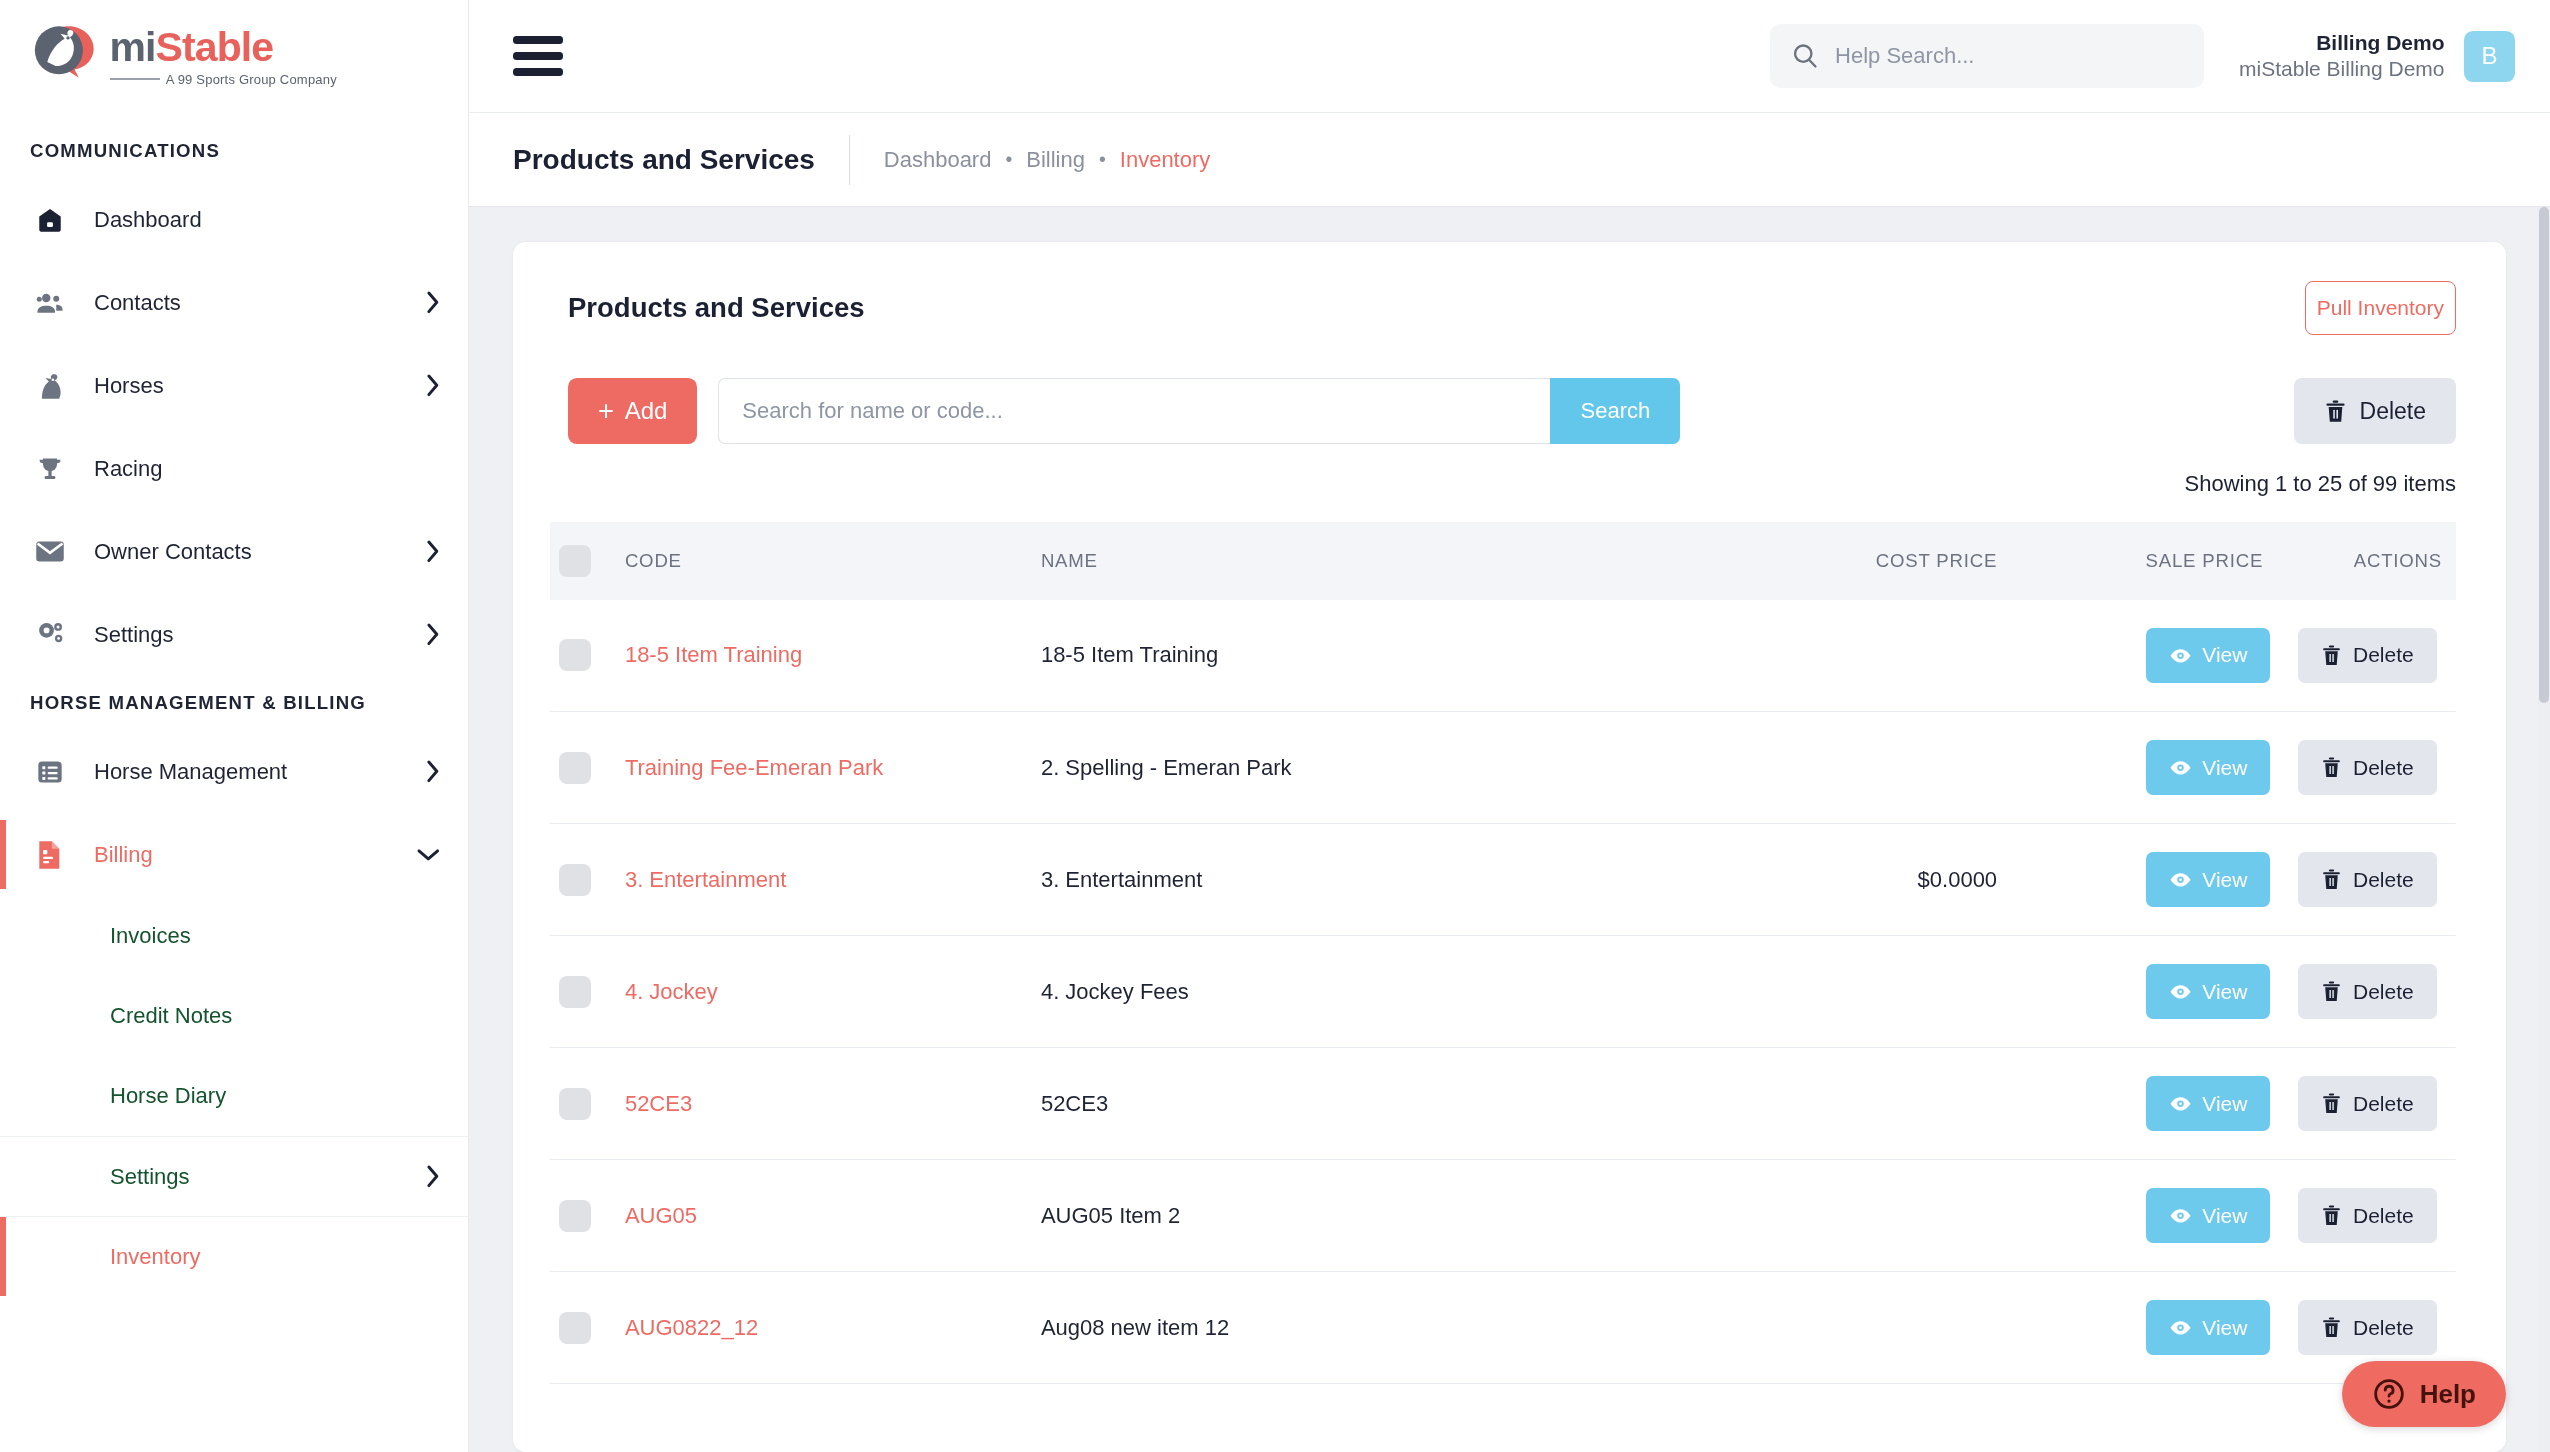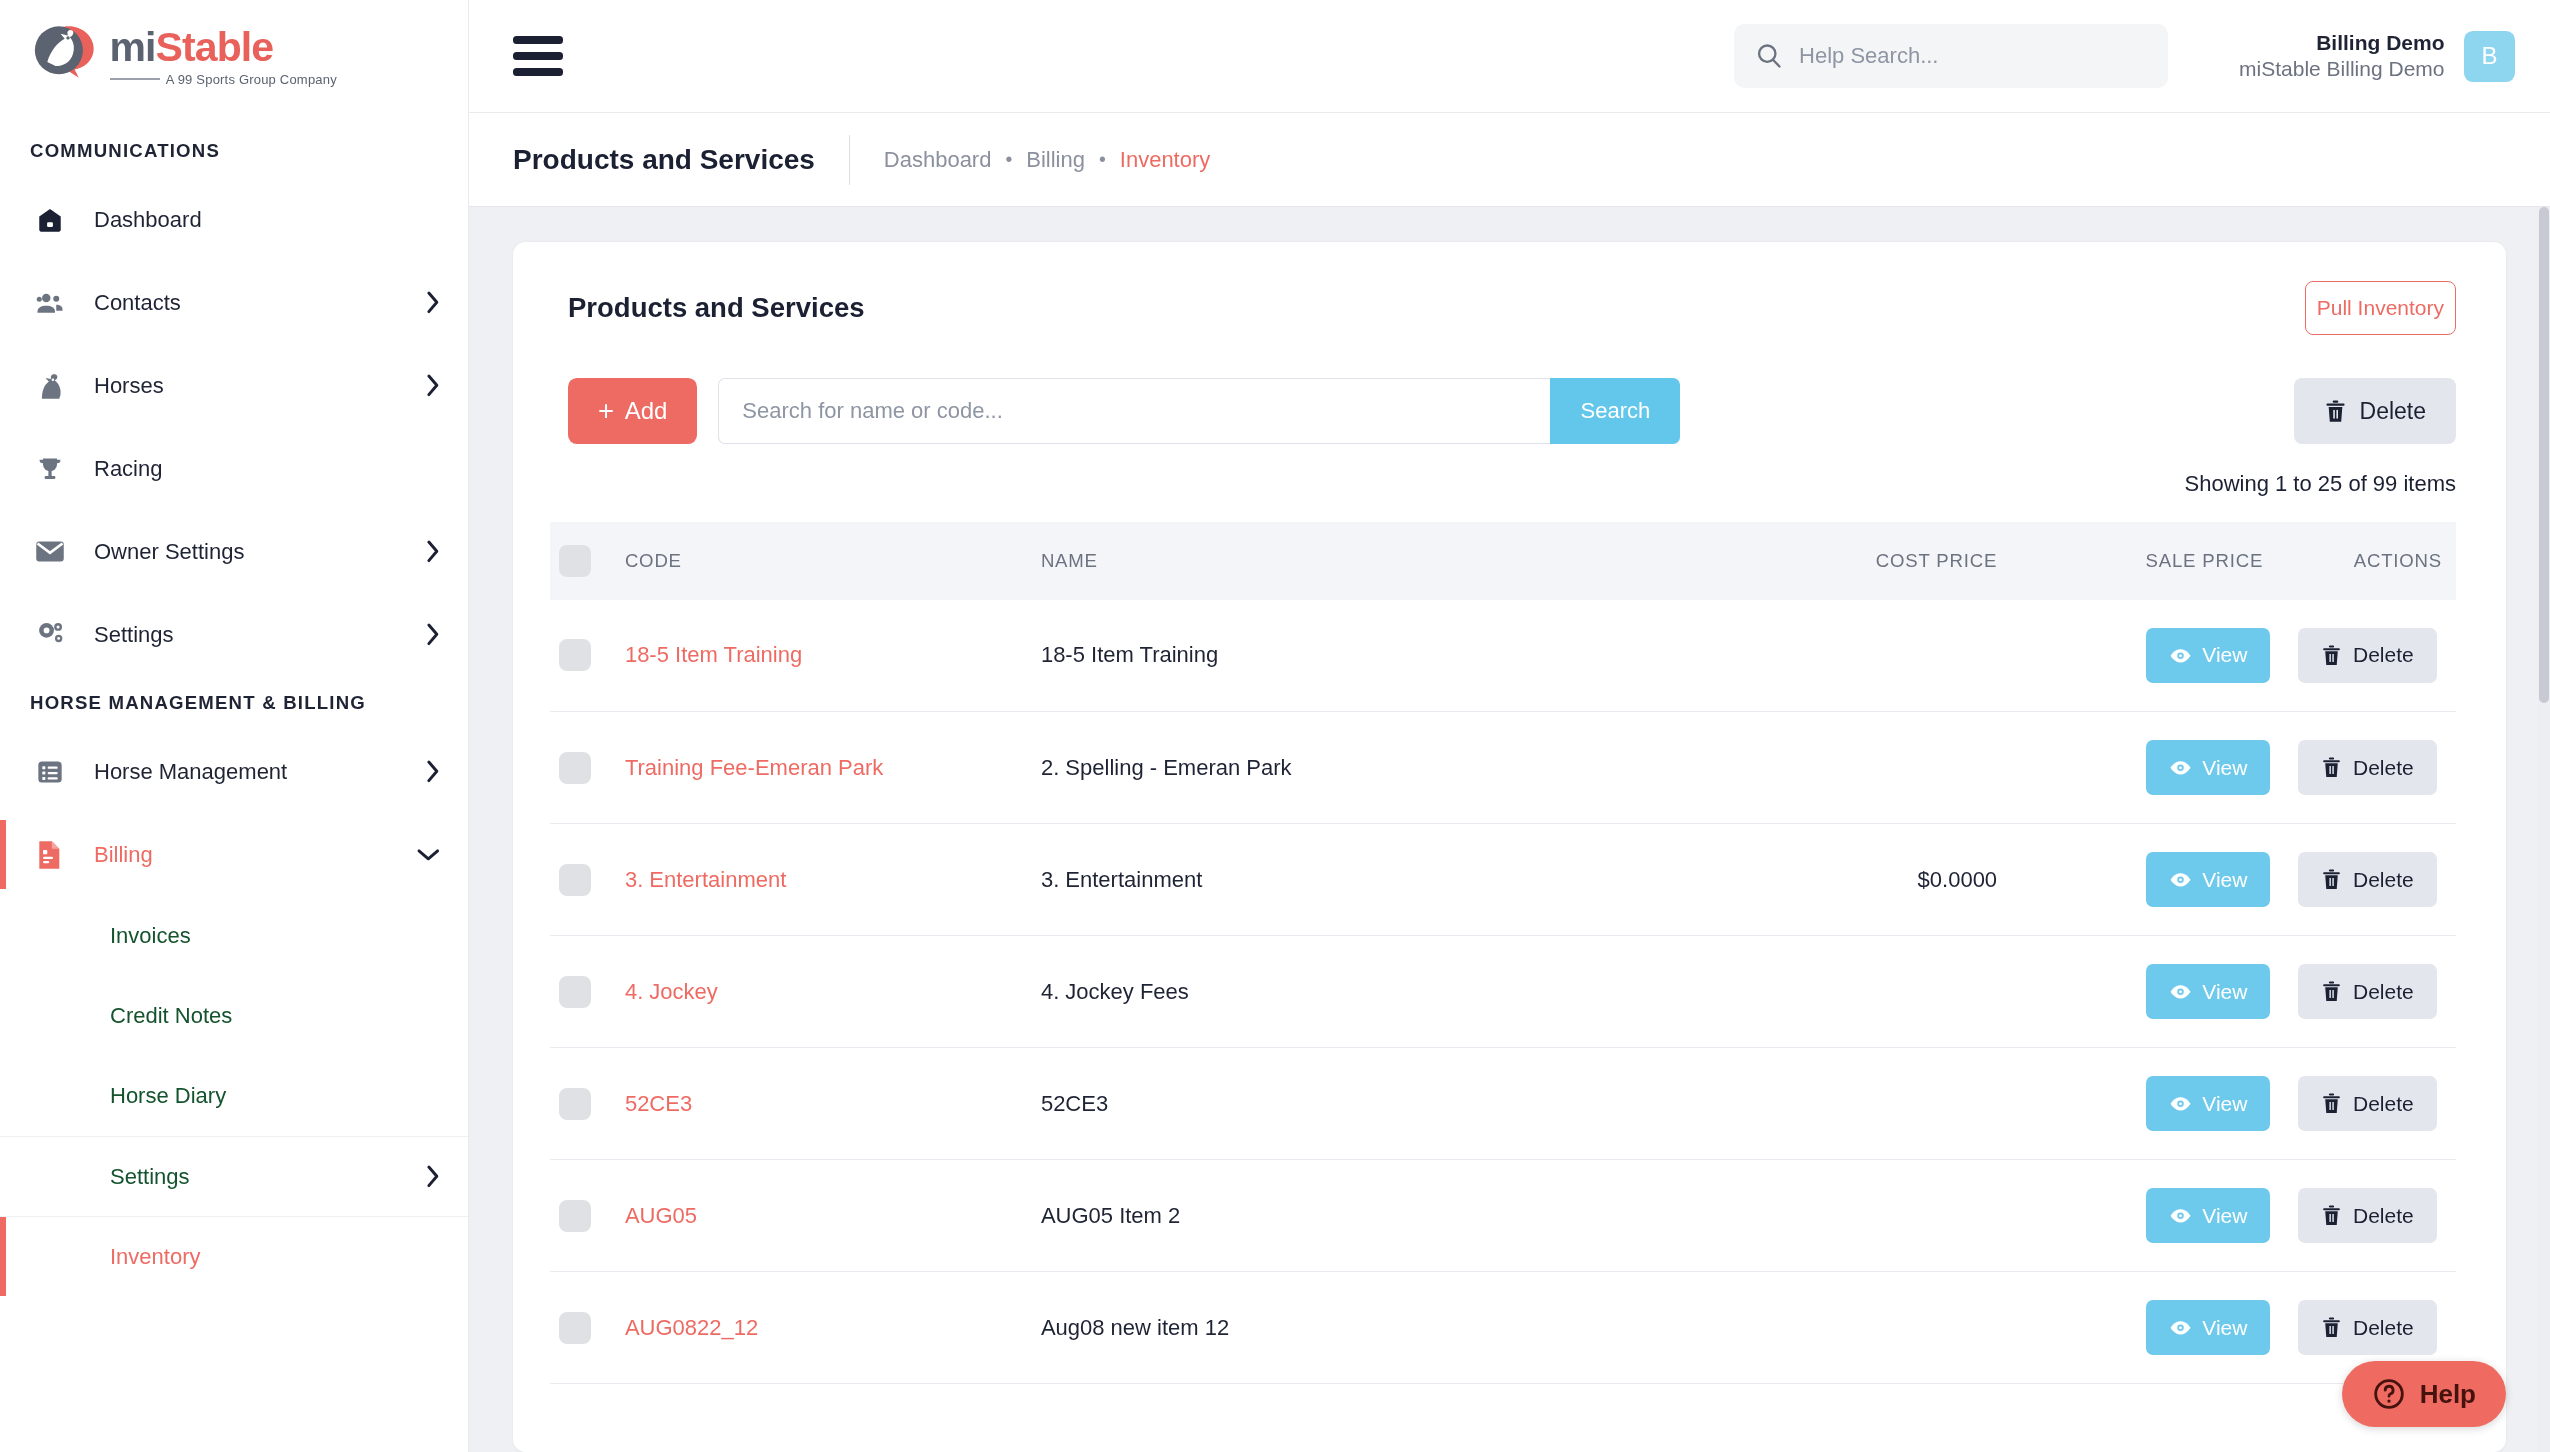--- a/index.html
+++ b/index.html
@@ -82,21 +82,21 @@
   }
   .hamburger span:last-child { margin-bottom: 0; }
   .topbar-spacer { flex: 1; }
   .help-search {
     width: 434px; height: 64px; background: #f4f5f7; border-radius: 10.6px;
     display: flex; align-items: center; padding: 0 21px; cursor: text;
   }
   .help-search .mag { margin-right: 16px; display: flex; }
   .help-search .ph { font-size: 22px; color: #8e95a3; }
   .user-block { display: flex; align-items: center; margin-left: 35px; }
-  .user-meta { text-align: right; margin-right: 19.5px; margin-left: 36px; }
+  .user-meta { text-align: right; margin-right: 19.5px; }
   .user-name { font-size: 21px; font-weight: 700; color: #1f2435; line-height: 1.25; }
   .user-org { font-size: 21px; color: #6b7280; line-height: 1.25; }
   .avatar {
     width: 51px; height: 51px; border-radius: 8.9px; background: #8ed5f0;
     color: #ffffff; font-size: 24px; display: flex;
     align-items: center; justify-content: center; cursor: pointer;
   }
 
   .pagehead {
     height: 94px; background: #ffffff;
@@ -303,21 +303,21 @@
     <span class="chev"></span>
   </div>
 
   <div class="nav-item">
     <span class="ico">
       <svg width="30" height="25" viewBox="0 0 24 18" fill="#6d7481">
           <rect x="1" y="1" width="22" height="16" rx="2.4"></rect>
           <path d="M2 2.6 12 10 22 2.6" fill="none" stroke="#ffffff" stroke-width="2.2"></path>
         </svg>
     </span>
-    <span class="lbl">Owner Settings</span>
+    <span class="lbl">Owner Contacts</span>
     <span class="chev">
       <svg width="17.7" height="26.6" viewBox="0 0 12 20" fill="none" stroke="#1b2133" stroke-width="2.2" stroke-linecap="round" stroke-linejoin="round">
           <polyline points="3,3 9,10 3,17"></polyline>
         </svg>
     </span>
   </div>
 
   <div class="nav-item">
     <span class="ico">
       <svg width="30" height="28" viewBox="0 0 26 24" fill="#6d7481">

